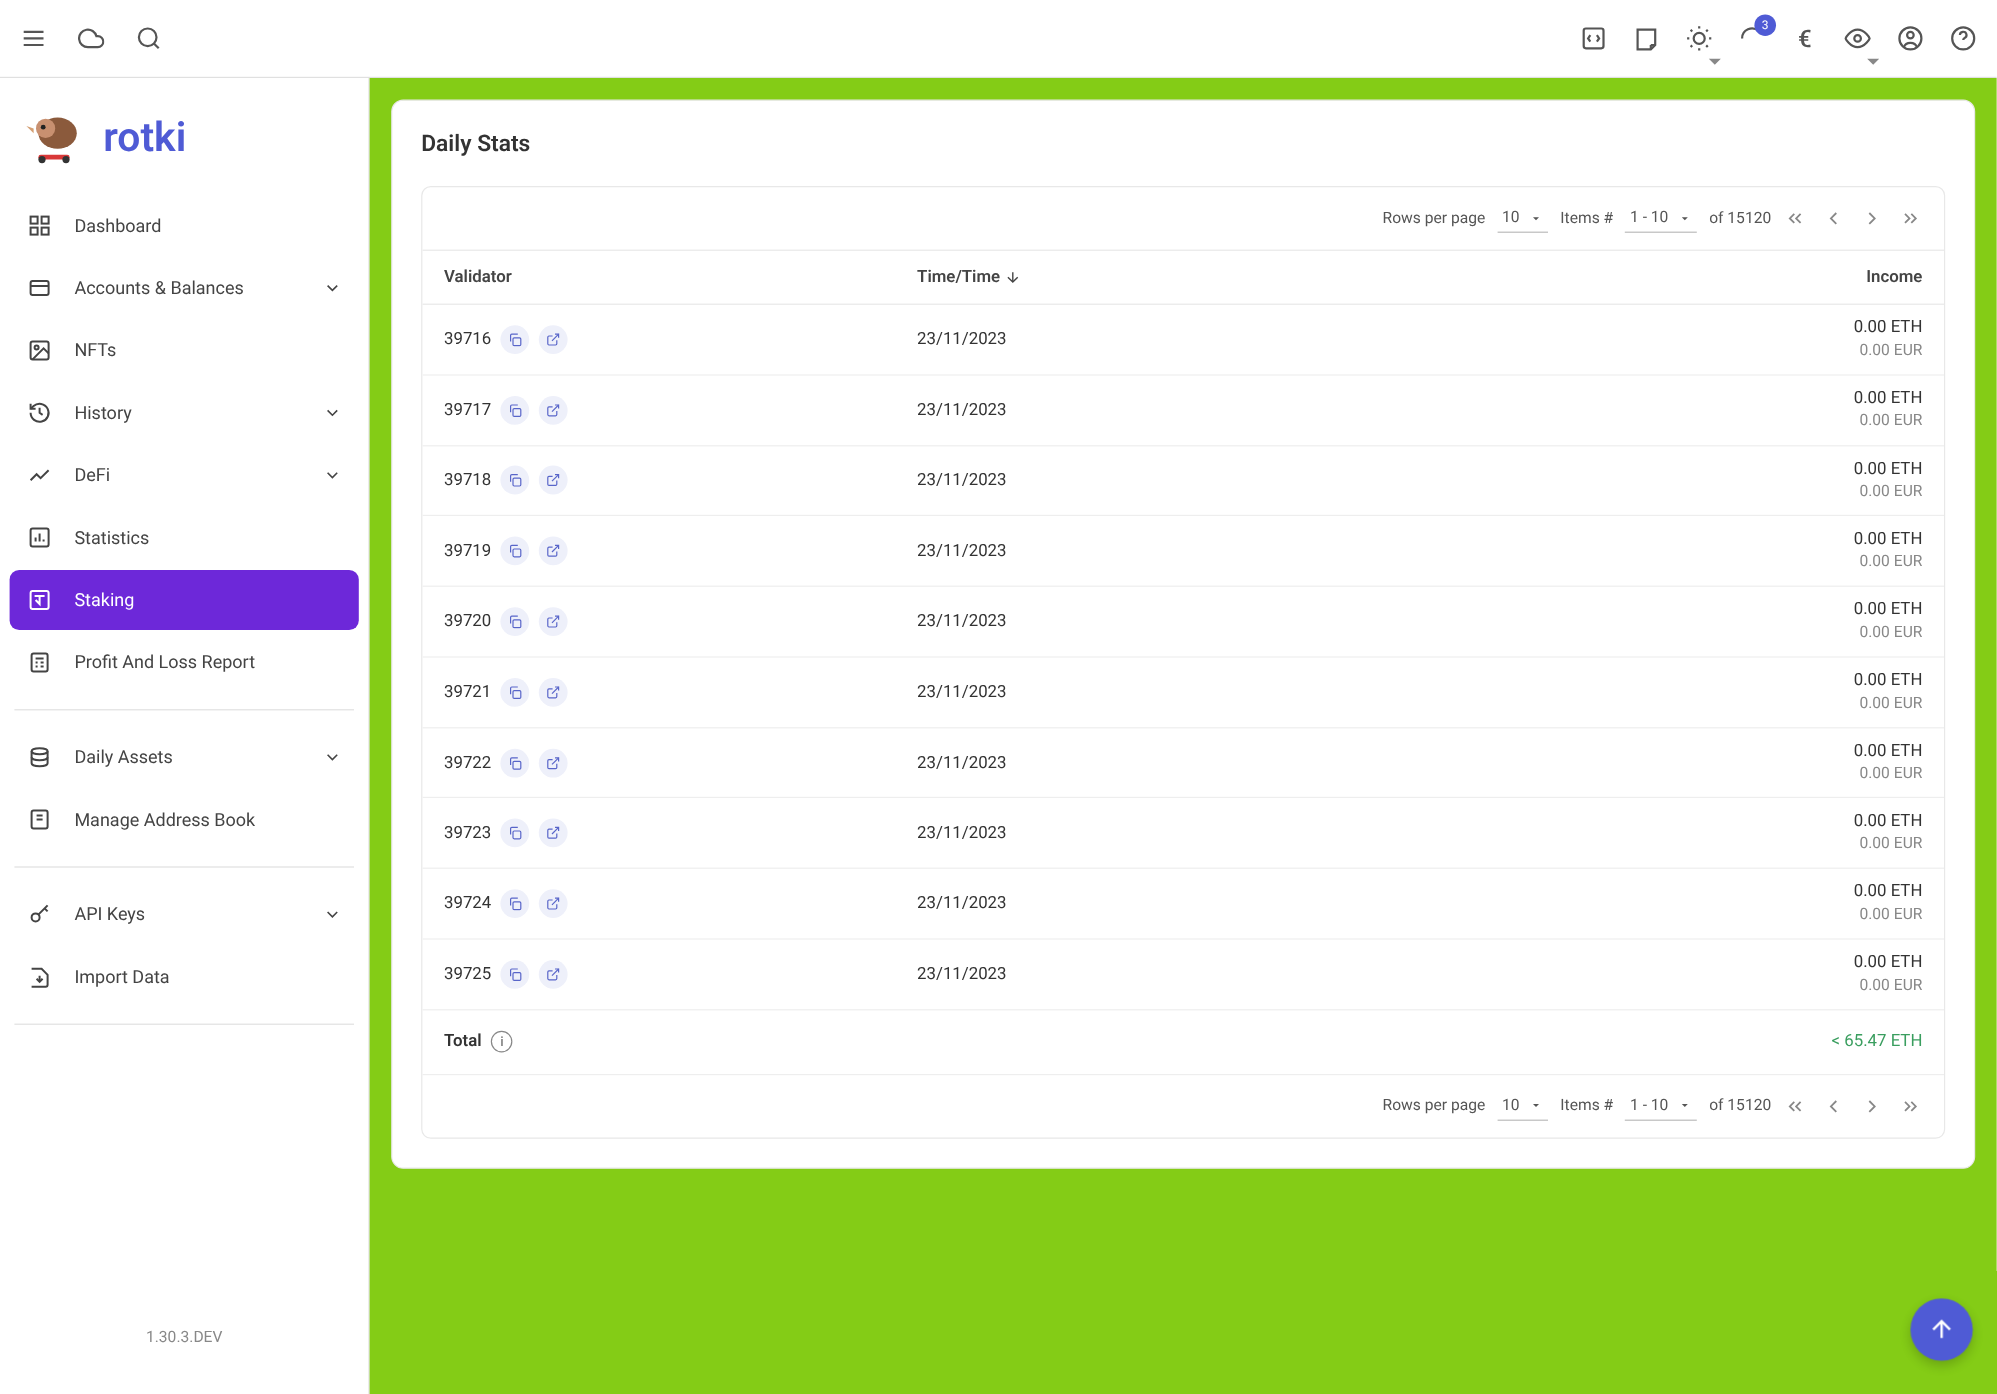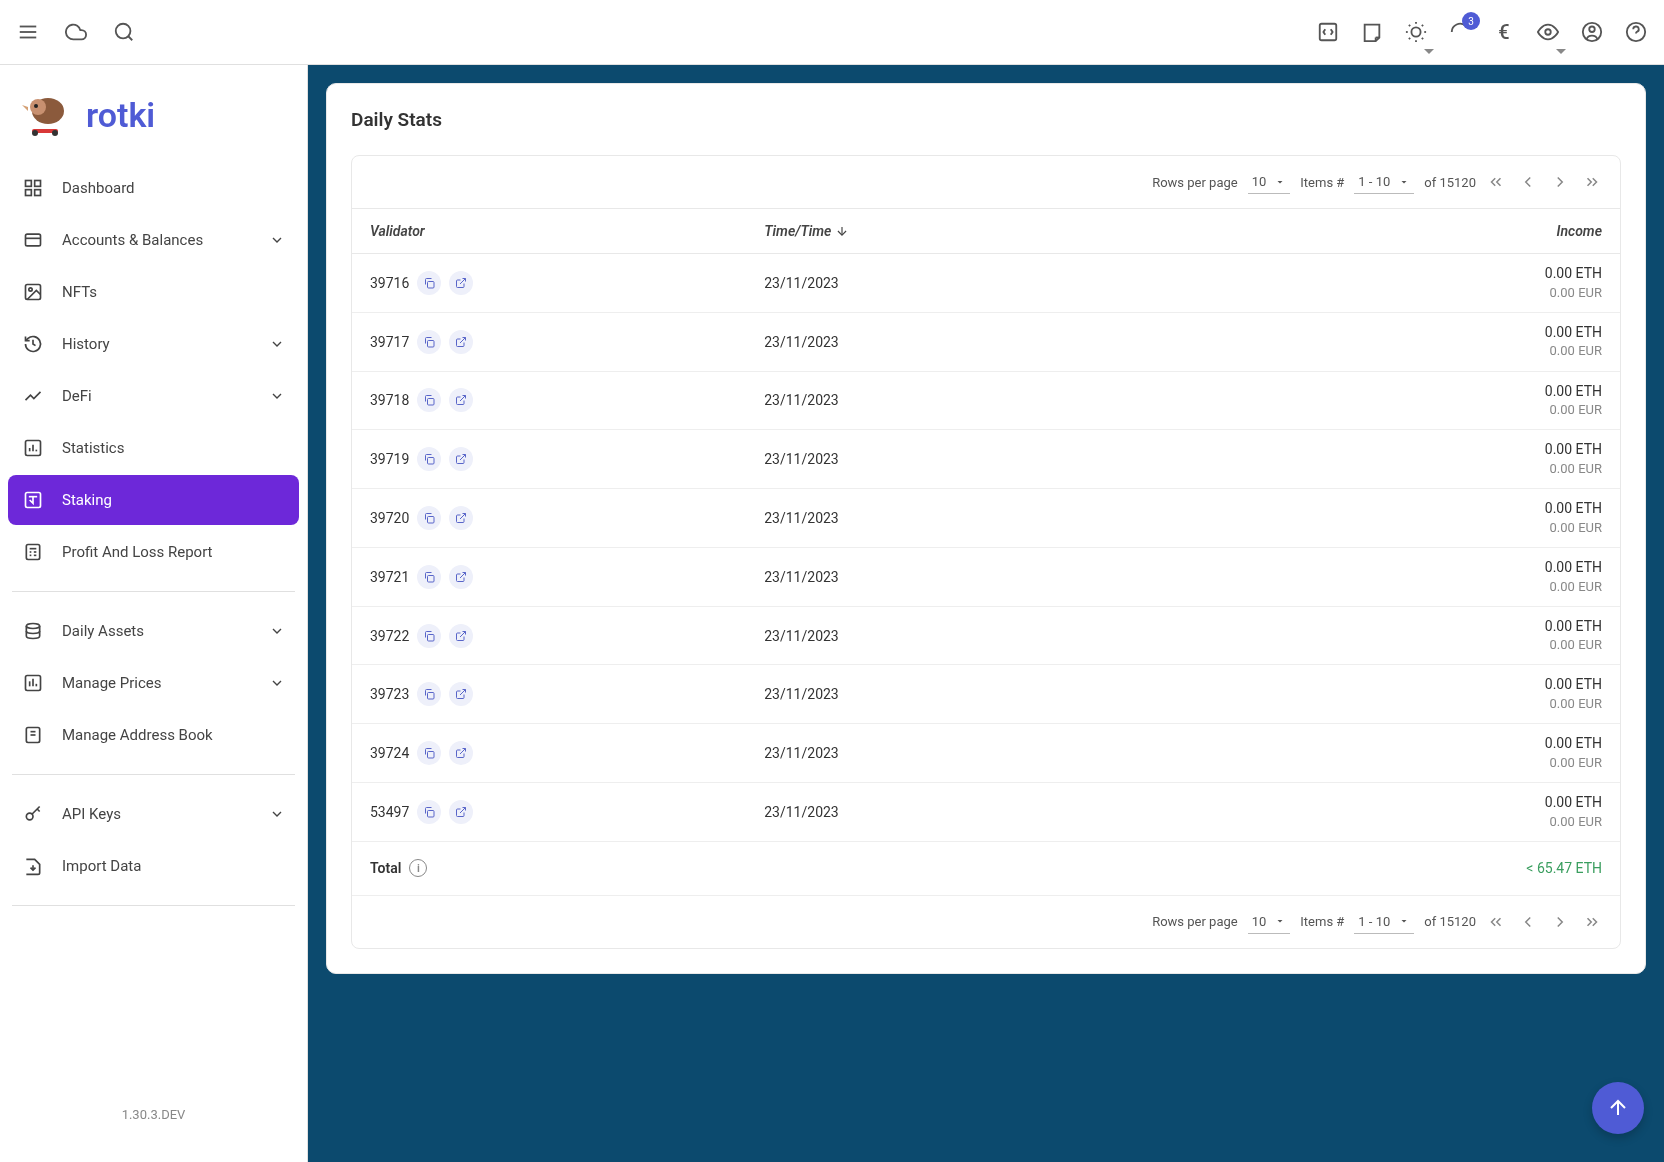--- a/index.html
+++ b/index.html
@@ -119,21 +119,21 @@
     }
     .version {
       text-align: center;
       color: #888;
       font-size: 13px;
       margin-top: auto;
       padding: 20px 0;
     }
     .main {
       flex: 1;
-      background: #0c4a6e;
+      background: #84cc16;
       padding: 18px;
       overflow-y: auto;
       position: relative;
     }
     .card {
       background: #fff;
       border: 1px solid #e8e8e8;
       border-radius: 10px;
       padding: 24px;
     }
@@ -177,21 +177,20 @@
       justify-content: center;
     }
     .table-header {
       display: flex;
       padding: 14px 18px;
       border-top: 1px solid #e8e8e8;
       border-bottom: 1px solid #e8e8e8;
       font-weight: 600;
       font-size: 14px;
       color: #444;
-      font-style: italic;
     }
     .col-validator { width: 32%; }
     .col-date { width: 33%; display:flex; align-items:center; gap:4px; }
     .col-income { width: 35%; text-align: right; }
     .table-row {
       display: flex;
       padding: 10px 18px;
       border-bottom: 1px solid #eee;
       align-items: center;
       font-size: 14px;
@@ -481,34 +480,20 @@
             </svg>
           </span>
           <span class="nav-label">Daily Assets</span>
           <svg class="chevron" viewBox="0 0 24 24" fill="none" stroke="currentColor" stroke-width="2">
             <polyline points="6 9 12 15 18 9"></polyline>
           </svg>
         </div>
         <div class="nav-item">
           <span class="nav-icon">
             <svg width="20" height="20" viewBox="0 0 24 24" fill="none" stroke="currentColor" stroke-width="2">
-              <rect x="3" y="3" width="18" height="18" rx="2"></rect>
-              <line x1="8" y1="16" x2="8" y2="10"></line>
-              <line x1="12" y1="16" x2="12" y2="7"></line>
-              <line x1="16" y1="16" x2="16" y2="13"></line>
-            </svg>
-          </span>
-          <span class="nav-label">Manage Prices</span>
-          <svg class="chevron" viewBox="0 0 24 24" fill="none" stroke="currentColor" stroke-width="2">
-            <polyline points="6 9 12 15 18 9"></polyline>
-          </svg>
-        </div>
-        <div class="nav-item">
-          <span class="nav-icon">
-            <svg width="20" height="20" viewBox="0 0 24 24" fill="none" stroke="currentColor" stroke-width="2">
               <rect x="4" y="3" width="16" height="18" rx="2"></rect>
               <line x1="9" y1="8" x2="15" y2="8"></line>
               <line x1="9" y1="12" x2="15" y2="12"></line>
             </svg>
           </span>
           <span class="nav-label">Manage Address Book</span>
         </div>
       </div>
     <div class="divider"></div>
     <div id="nav-group-3">
@@ -804,21 +789,21 @@
                 </span>
               </div>
               <div class="date-cell">23/11/2023</div>
               <div class="income-cell">
                 <div class="income-eth">0.00 ETH</div>
                 <div class="income-eur">0.00 EUR</div>
               </div>
             </div>
             <div class="table-row">
               <div class="validator-cell">
-                <span>53497</span>
+                <span>39725</span>
                 <span class="mini-btn">
                   <svg width="12" height="12" viewBox="0 0 24 24" fill="none" stroke="currentColor" stroke-width="2">
                     <rect x="9" y="9" width="13" height="13" rx="2"></rect>
                     <path d="M5 15V5a2 2 0 0 1 2-2h10"></path>
                   </svg>
                 </span>
                 <span class="mini-btn">
                   <svg width="12" height="12" viewBox="0 0 24 24" fill="none" stroke="currentColor" stroke-width="2">
                     <path d="M18 13v6a2 2 0 0 1-2 2H5a2 2 0 0 1-2-2V8a2 2 0 0 1 2-2h6"></path>
                     <polyline points="15 3 21 3 21 9"></polyline>

